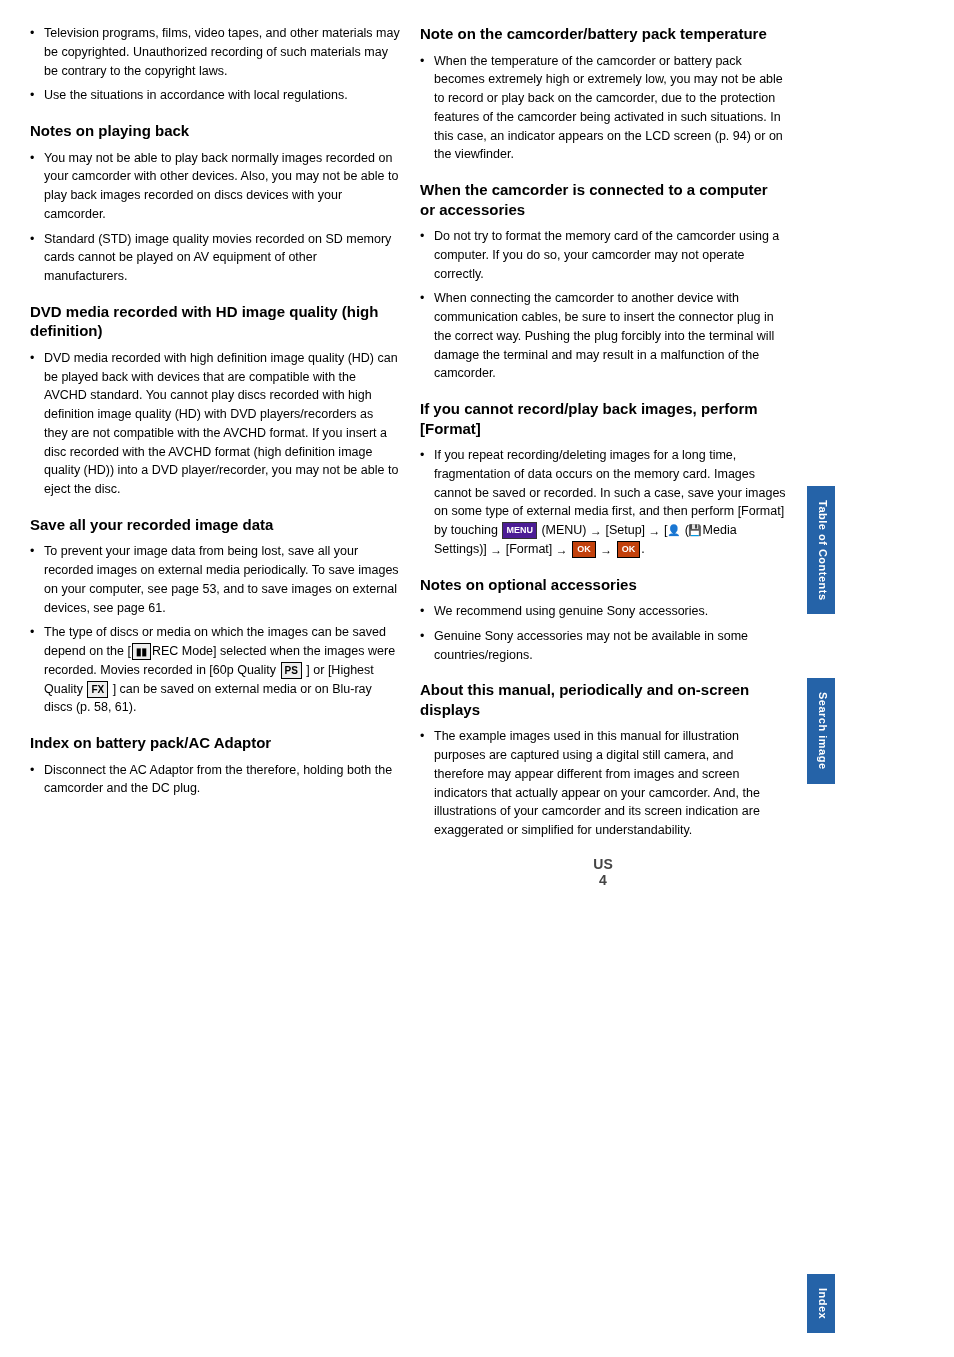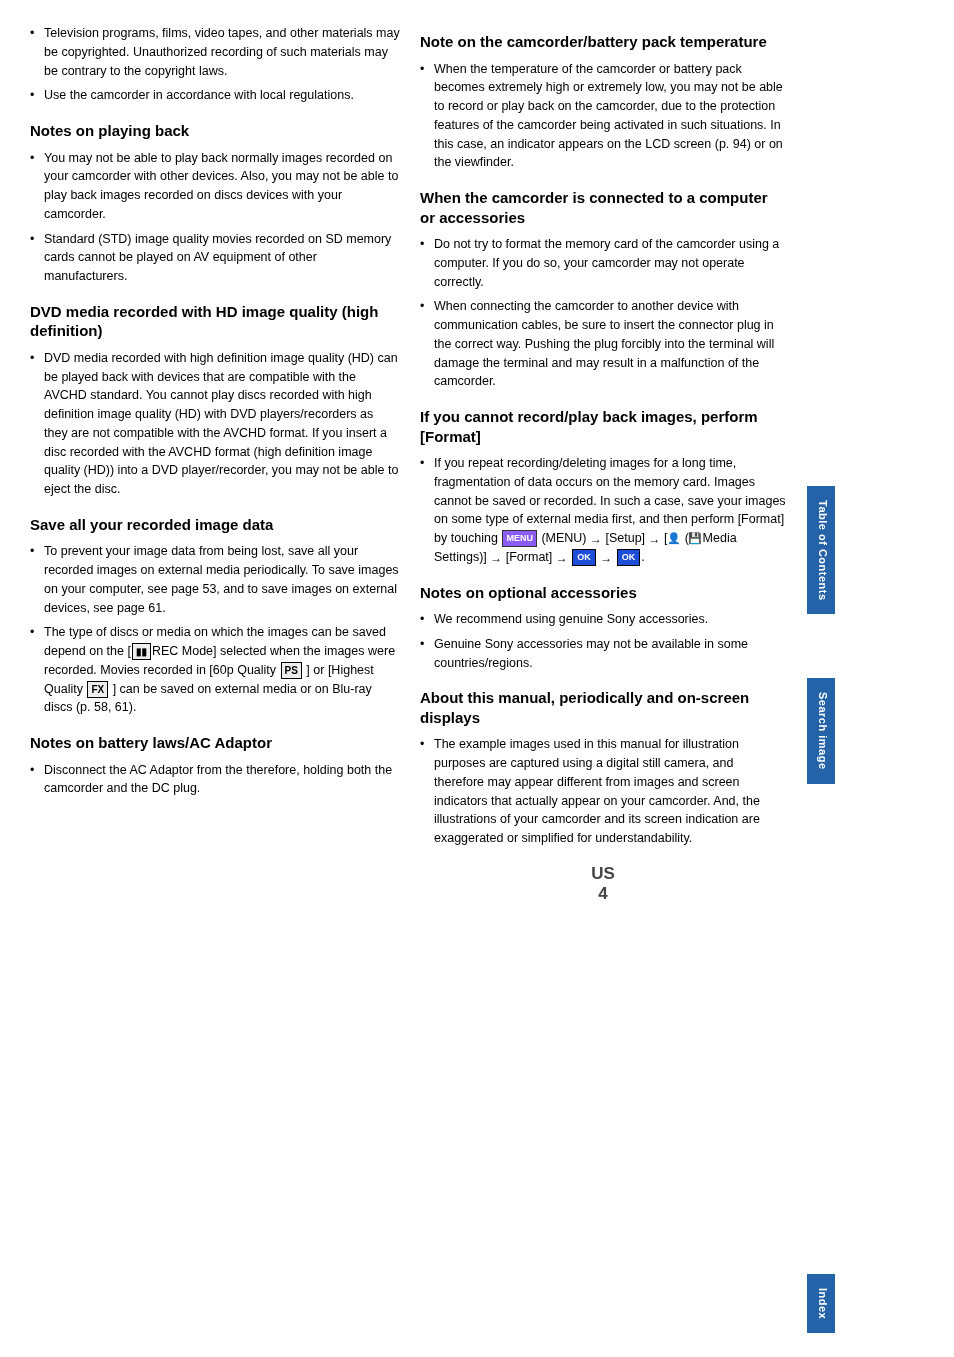--- a/index.html
+++ b/index.html
@@ -62,21 +62,21 @@
     }
 
     h2.section-title {
       font-size: 15px;
       font-weight: bold;
       margin-bottom: 8px;
       margin-top: 16px;
       line-height: 1.3;
     }
     h2.section-title:first-child {
-      margin-top: 8px;
+      margin-top: 0;
     }
     ul {
       list-style: none;
       padding: 0;
       margin: 0 0 8px 0;
     }
     ul li {
       padding-left: 14px;
       position: relative;
       margin-bottom: 6px;
@@ -89,49 +89,49 @@
       left: 0;
       top: 0;
     }
     .footer-page {
       text-align: center;
       margin-top: 16px;
       font-size: 11px;
       color: #444;
     }
     .footer-page span {
-      font-size: 17px;
+      font-size: 14px;
       font-weight: bold;
     }
 
     .inline-badge {
       display: inline-block;
       border: 1px solid #000;
       padding: 0 3px;
       font-size: 10px;
       font-weight: bold;
       background: #eee;
       vertical-align: middle;
       margin: 0 1px;
     }
     .inline-menu-icon {
       display: inline-block;
       border: 1px solid #333;
-      background: #8b5cf6;
+      background: #4c1d95;
       color: #fff;
       font-size: 9px;
       font-weight: bold;
       padding: 1px 3px;
       vertical-align: middle;
       margin: 0 1px;
     }
     .inline-ok {
       display: inline-block;
       border: 1px solid #000;
-      background: #1d4ed8;
+      background: #c2410c;
       color: #fff;
       font-size: 9px;
       font-weight: bold;
       padding: 1px 4px;
       vertical-align: middle;
       margin: 0 1px;
     }
     .arrow {
       font-size: 12px;
       vertical-align: middle;
@@ -145,21 +145,21 @@
 </head>
 <body>
 
 <div class="page-container">
   <div class="main-content">
 
     <div class="left-col">
 
       <ul>
         <li>Television programs, films, video tapes, and other materials may be copyrighted. Unauthorized recording of such materials may be contrary to the copyright laws.</li>
-        <li>Use the camcorder in accordance with local regulations.</li>
+        <li>Use the situations in accordance with local regulations.</li>
       </ul>
 
       <h2 class="section-title">Notes on playing back</h2>
       <ul>
         <li>You may not be able to play back normally images recorded on your camcorder with other devices. Also, you may not be able to play back images recorded on discs devices with your camcorder.</li>
         <li>Standard (STD) image quality movies recorded on SD memory cards cannot be played on AV equipment of other manufacturers.</li>
       </ul>
 
       <h2 class="section-title">DVD media recorded with HD image quality (high definition)</h2>
       <ul>
@@ -167,21 +167,21 @@
       </ul>
 
       <h2 class="section-title">Save all your recorded image data</h2>
       <ul>
         <li>To prevent your image data from being lost, save all your recorded images on external media periodically. To save images on your computer, see page 53, and to save images on external devices, see page 61.</li>
         <li>
           The type of discs or media on which the images can be saved depend on the [<span class="inline-badge">▮▮</span>REC Mode] selected when the images were recorded. Movies recorded in [60p Quality <span class="inline-badge">PS</span> ] or [Highest Quality <span class="inline-badge">FX</span> ] can be saved on external media or on Blu-ray discs (p. 58, 61).
         </li>
       </ul>
 
-      <h2 class="section-title">Notes on battery laws/AC Adaptor</h2>
+      <h2 class="section-title">Index on battery pack/AC Adaptor</h2>
       <ul>
         <li>Disconnect the AC Adaptor from the therefore, holding both the camcorder and the DC plug.</li>
       </ul>
     </div>
 
     <div class="right-col">
 
       <h2 class="section-title">Note on the camcorder/battery pack temperature</h2>
       <ul>
         <li>When the temperature of the camcorder or battery pack becomes extremely high or extremely low, you may not be able to record or play back on the camcorder, due to the protection features of the camcorder being activated in such situations. In this case, an indicator appears on the LCD screen (p. 94) or on the viewfinder.</li>

